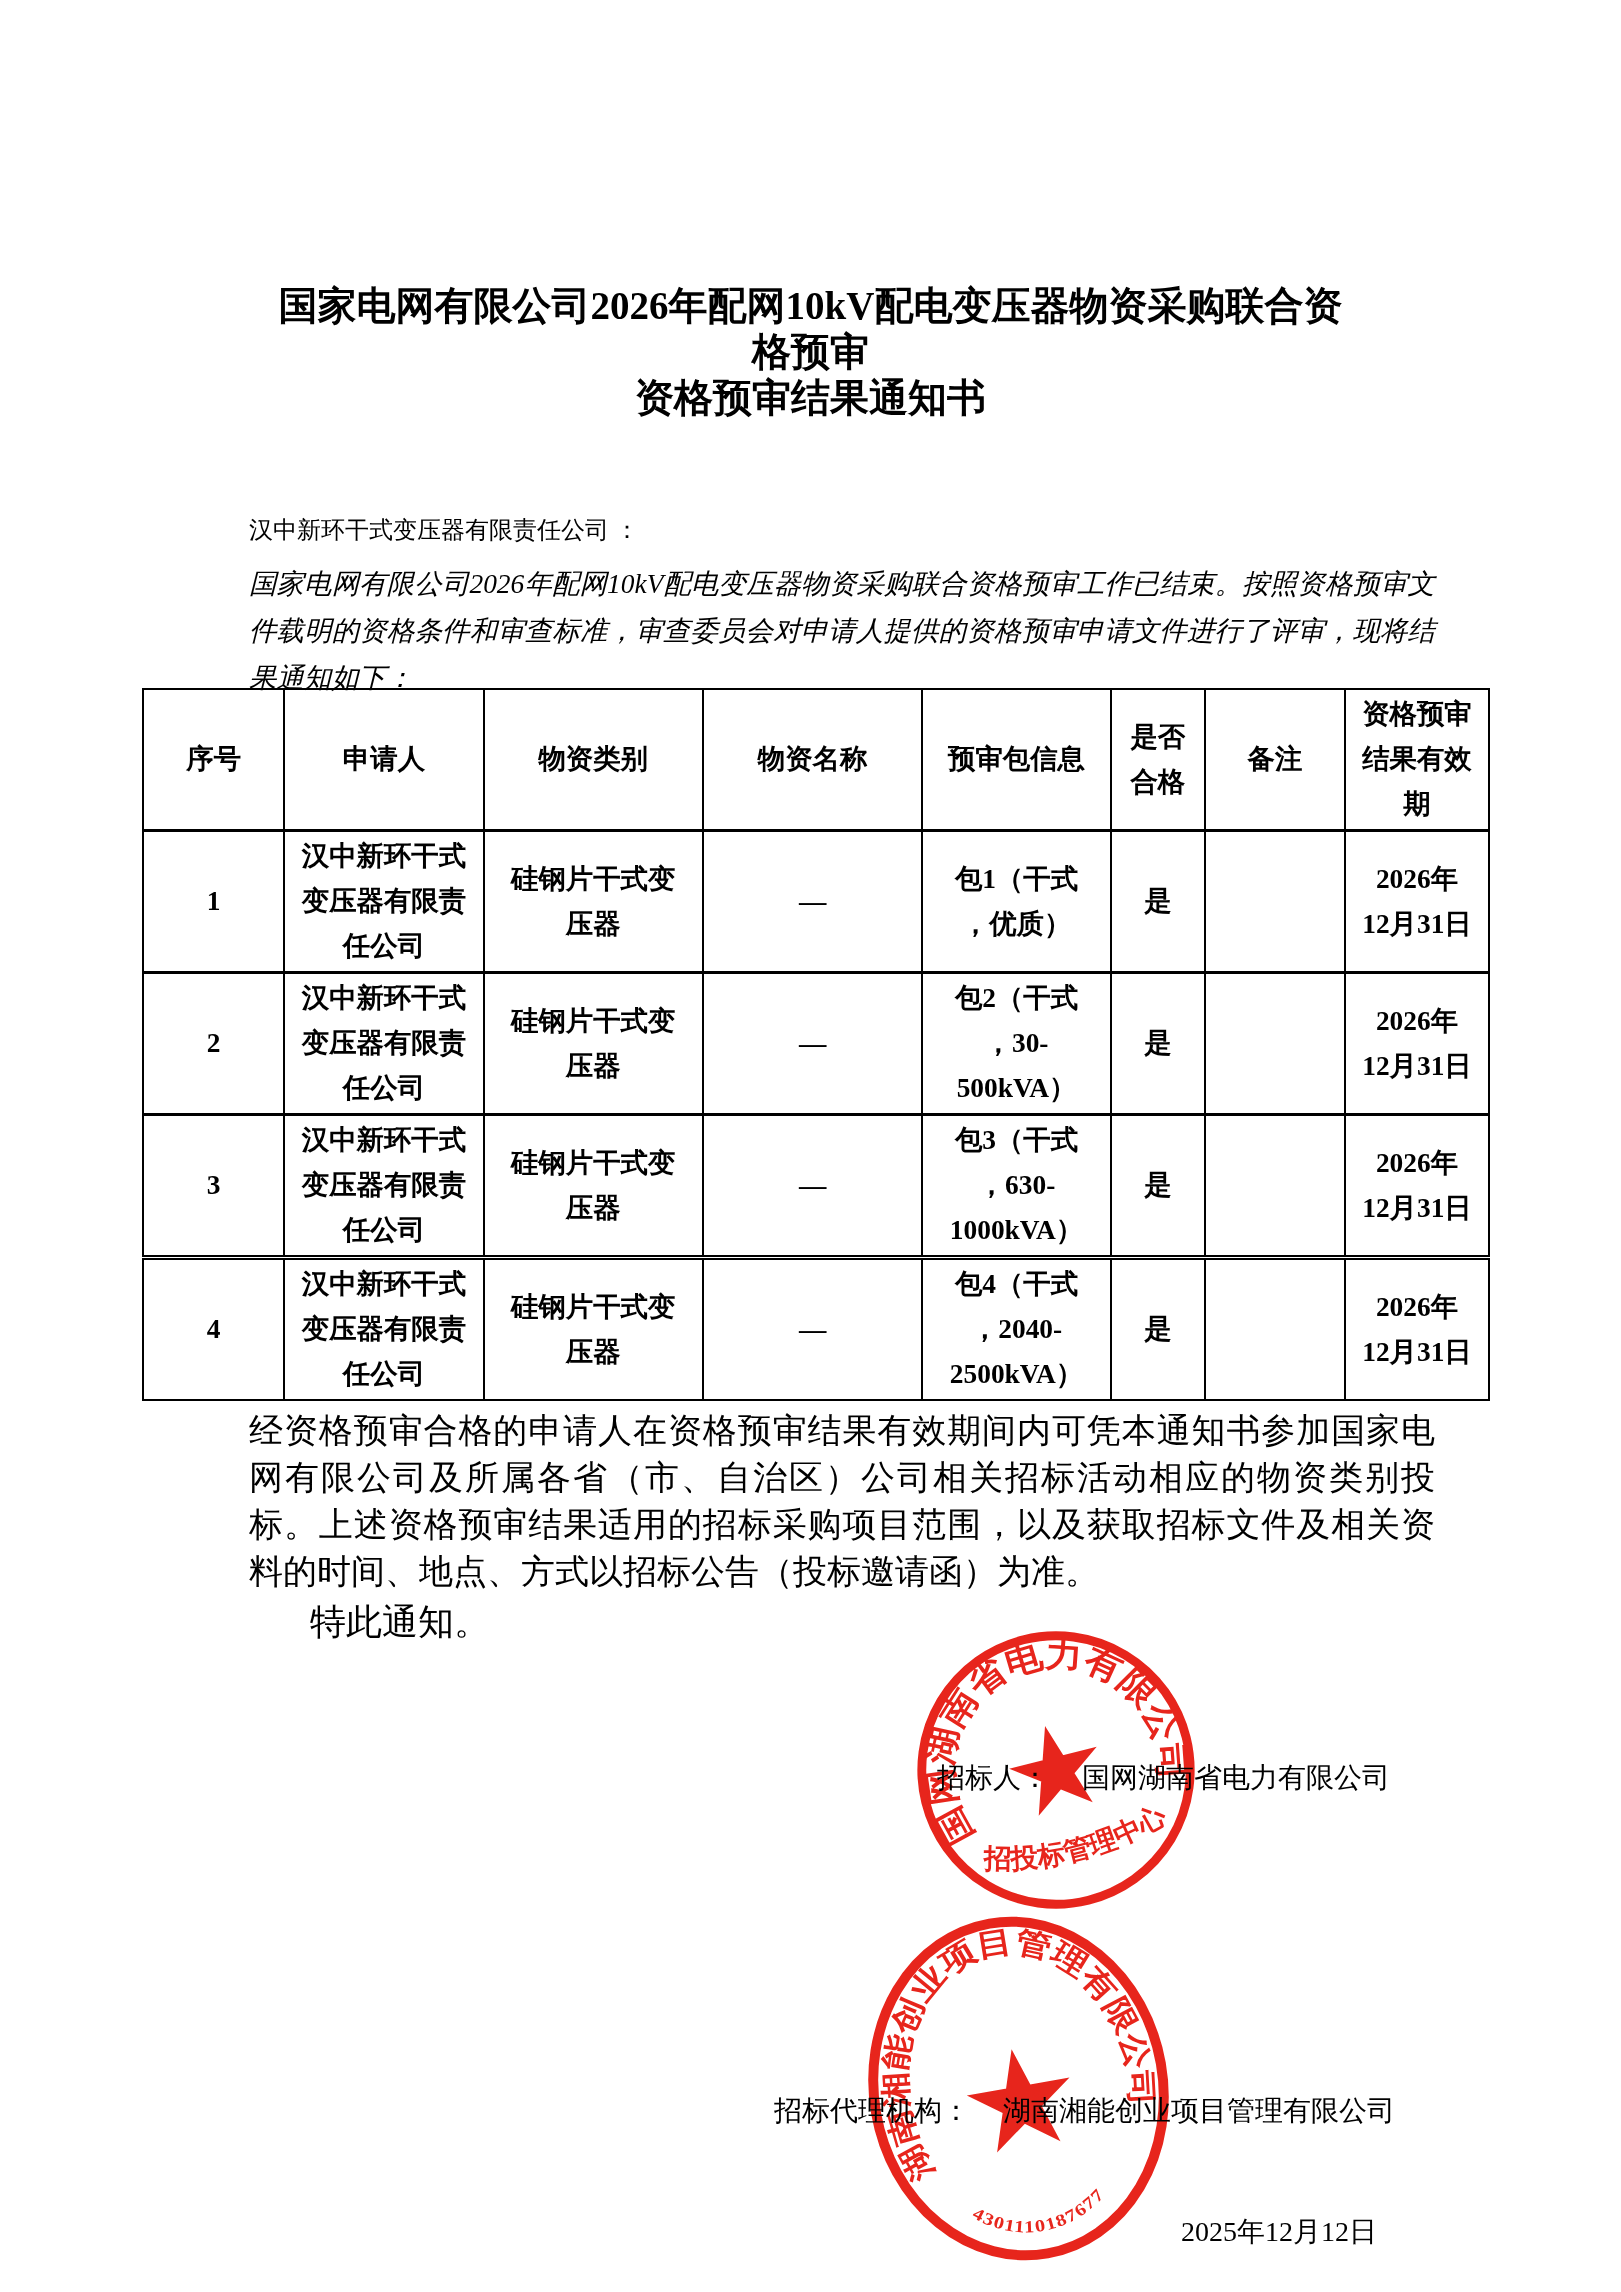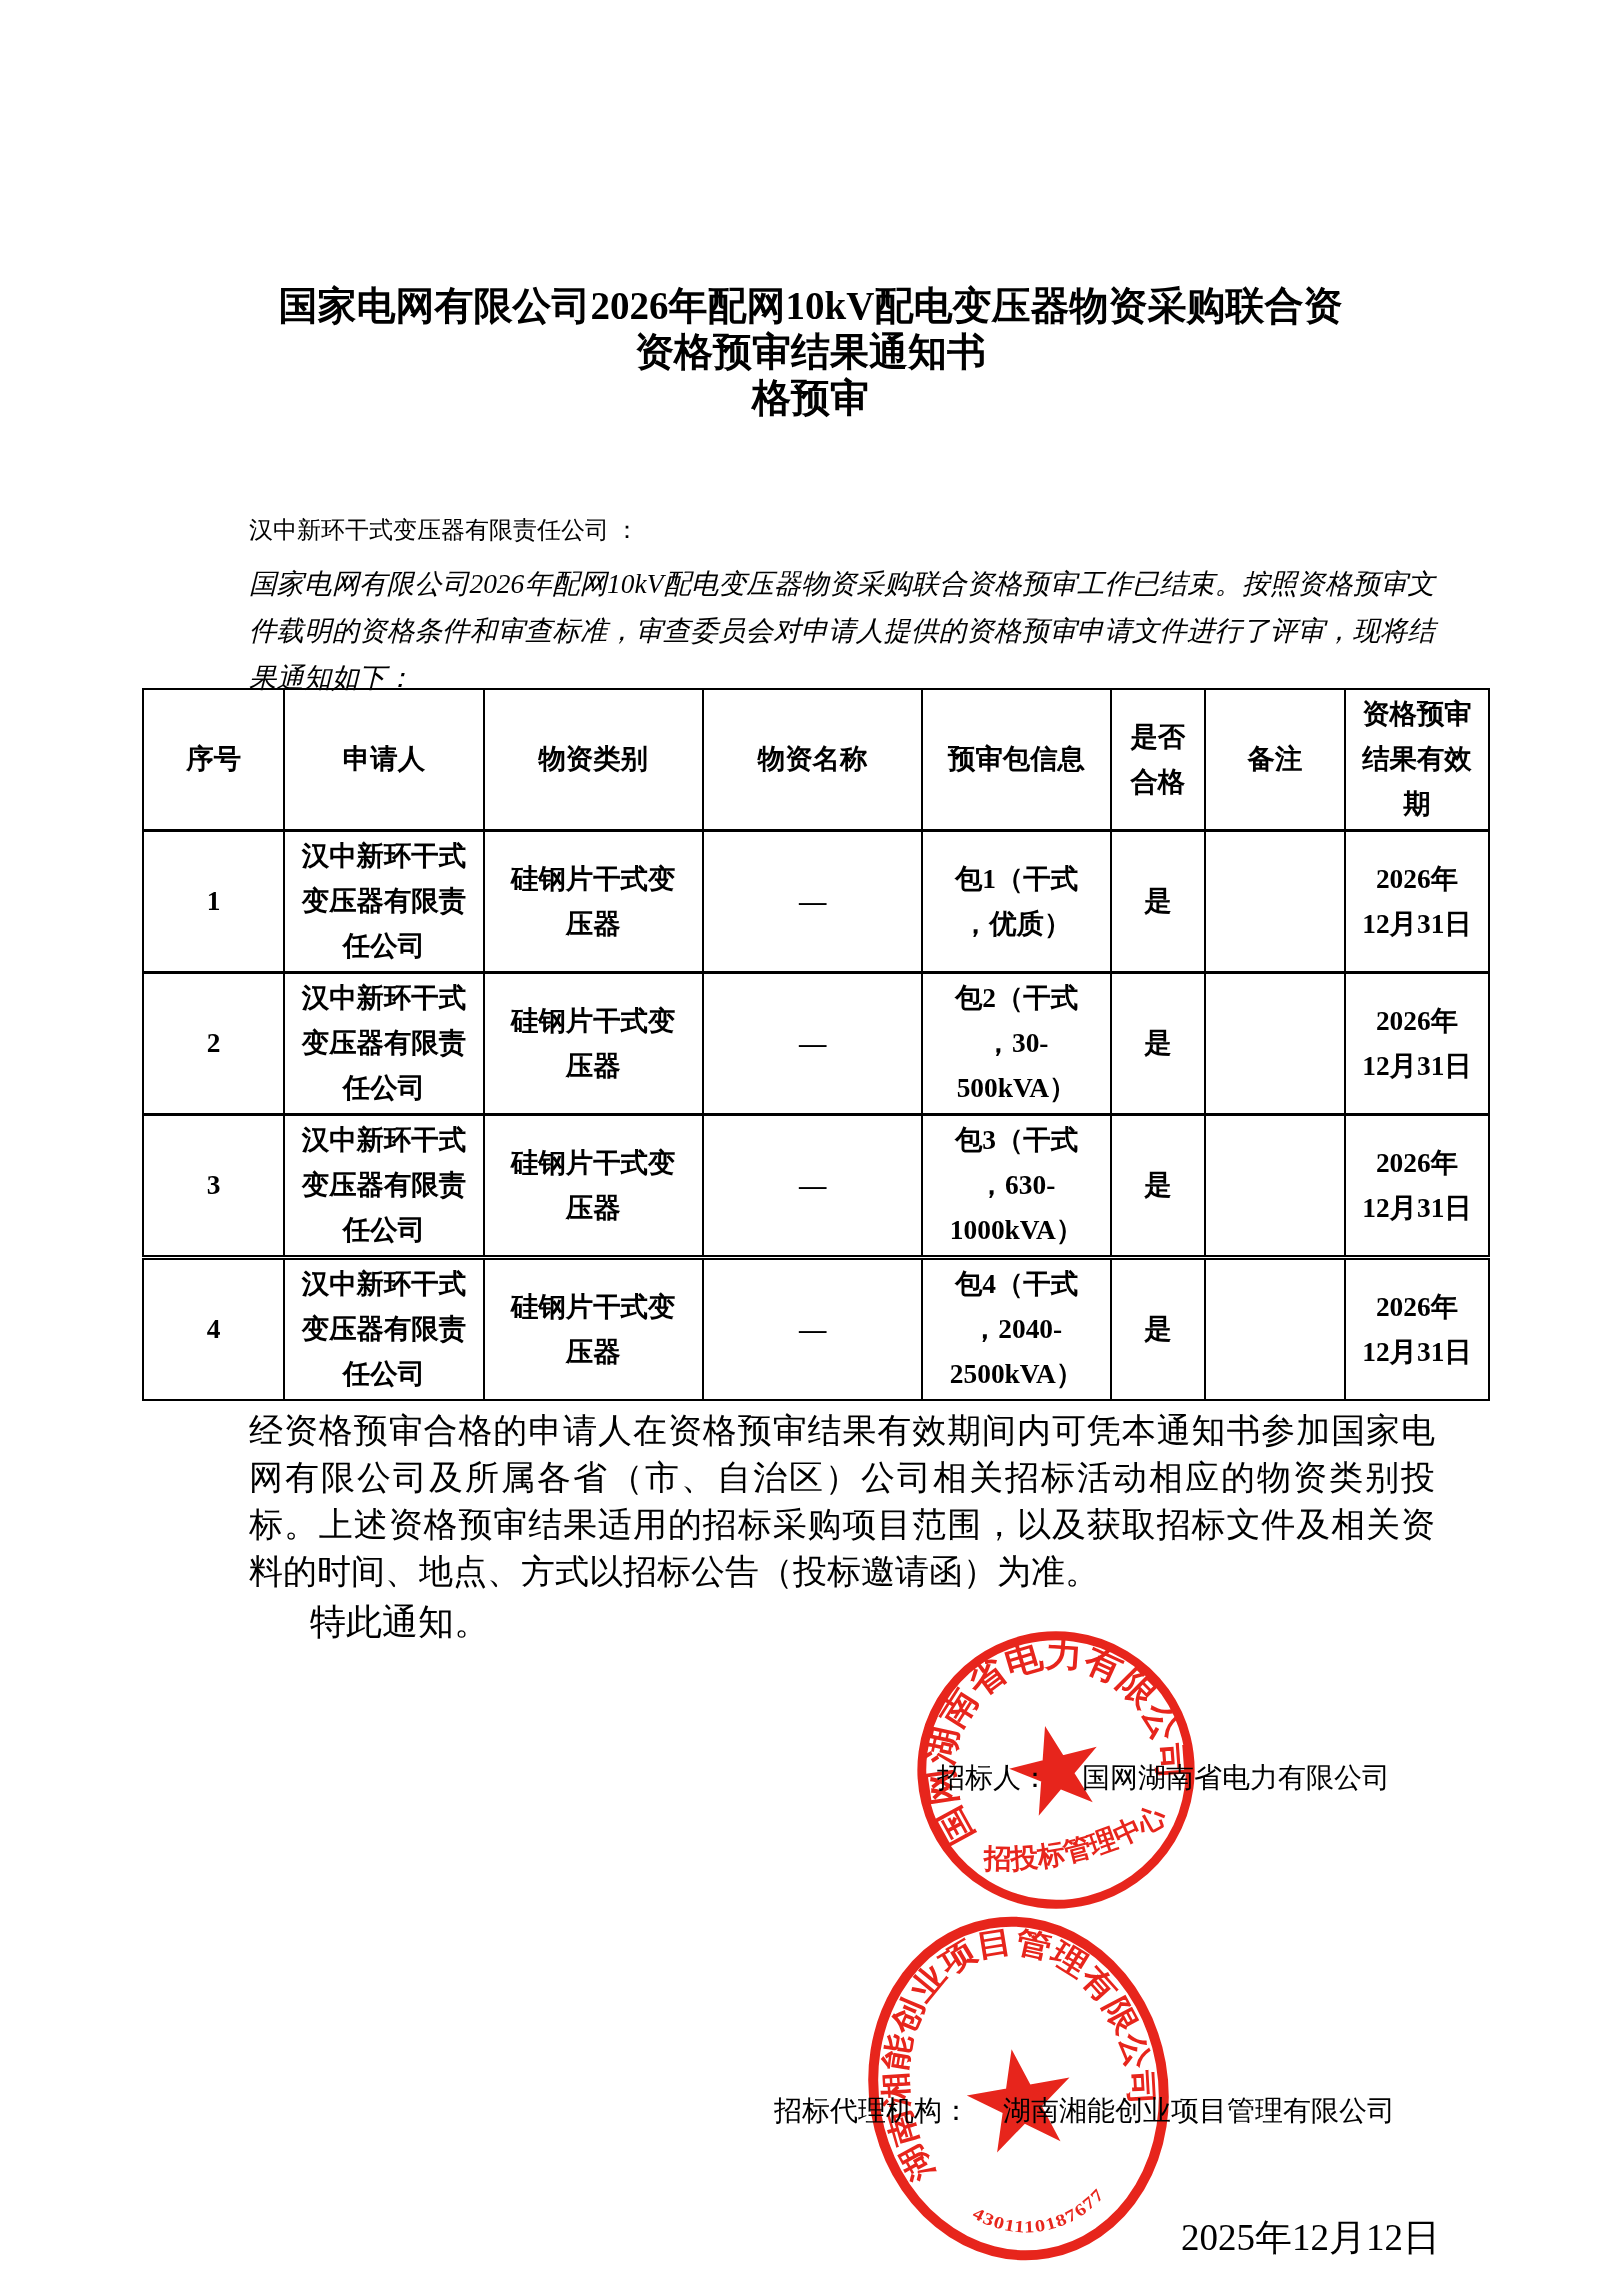--- a/index.html
+++ b/index.html
@@ -31,38 +31,38 @@
   table.qual tbody tr.double-top{border-top:5.9px double #000;}
   .result{
     position:absolute;top:1407px;left:249px;width:1186px;
     font-size:34px;line-height:47px;text-align:justify;text-justify:inter-character;
   }
   .closing{position:absolute;top:1598px;left:310px;font-size:36px;font-family:Liberation Serif, serif;}
   .sig-line{position:absolute;font-size:28px;white-space:nowrap;}
   .sig-bidder{top:1737px;left:937px;margin-top:22px;}
   .sig-agency{top:2092px;left:774px;}
   .sig-name{margin-left:33px;}
-  .issue-date{position:absolute;top:2213px;left:1181px;font-size:37px;white-space:nowrap;}
+  .issue-date{position:absolute;top:2213px;left:1181px;font-size:28px;white-space:nowrap;}
   .stamp{
     position:absolute;mix-blend-mode:multiply;opacity:0.93;pointer-events:none;
   }
   .stamp-1{left:908px;top:1622px;width:296px;height:296px;transform:rotate(-14deg);}
   .stamp-2{left:864px;top:1909px;width:309px;height:359px;transform:rotate(-10deg);}
   .stamp svg{width:100%;height:100%;}
   .stamp text{font-family:"Liberation Serif","DejaVu Serif",serif;font-weight:bold;}
 </style>
 </head>
 <body>
 
 <div class="page">
 
   <div class="doc-title">
     <div>国家电网有限公司2026年配网10kV配电变压器物资采购联合资</div>
+    <div>格预审</div>
     <div>资格预审结果通知书</div>
-    <div>格预审</div>
   </div>
 
   <div class="salutation">汉中新环干式变压器有限责任公司 ：</div>
 
   <div class="intro">国家电网有限公司2026年配网10kV配电变压器物资采购联合资格预审工作已结束。按照资格预审文件载明的资格条件和审查标准，审查委员会对申请人提供的资格预审申请文件进行了评审，现将结果通知如下：</div>
 
   <div class="tbl-wrap">
     <table class="qual">
       <colgroup>
         <col style="width:10.5%">

